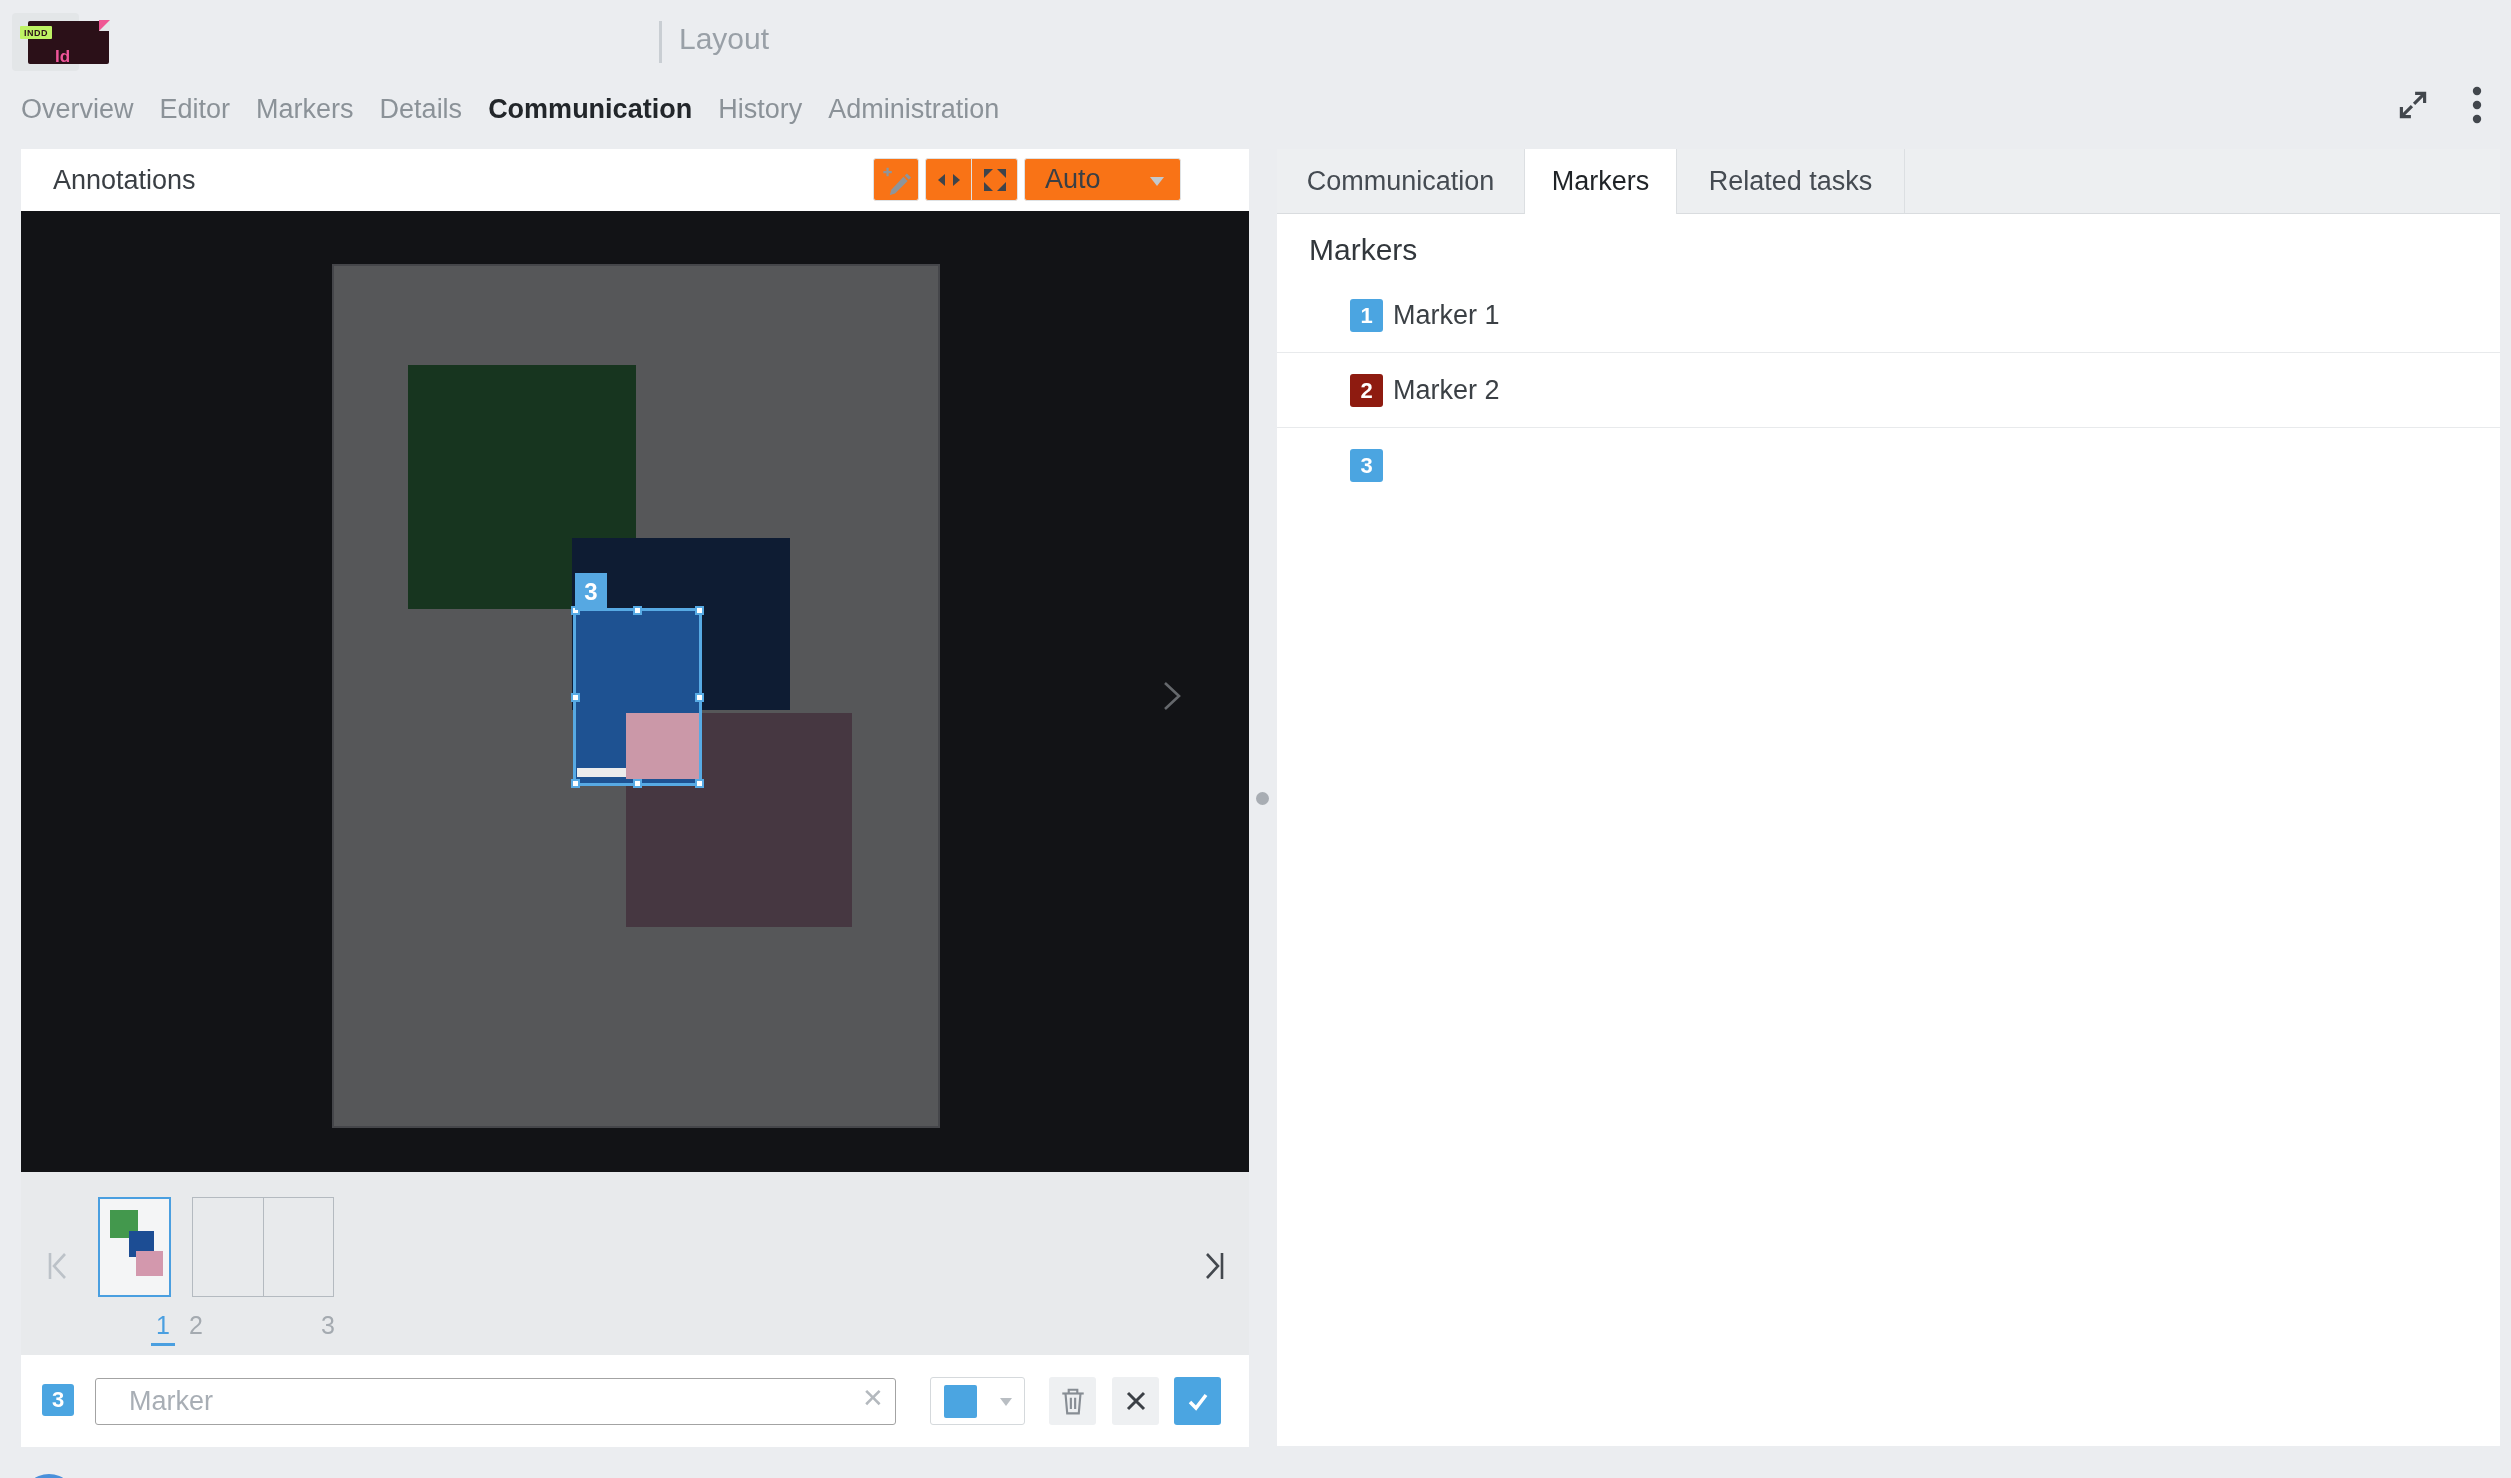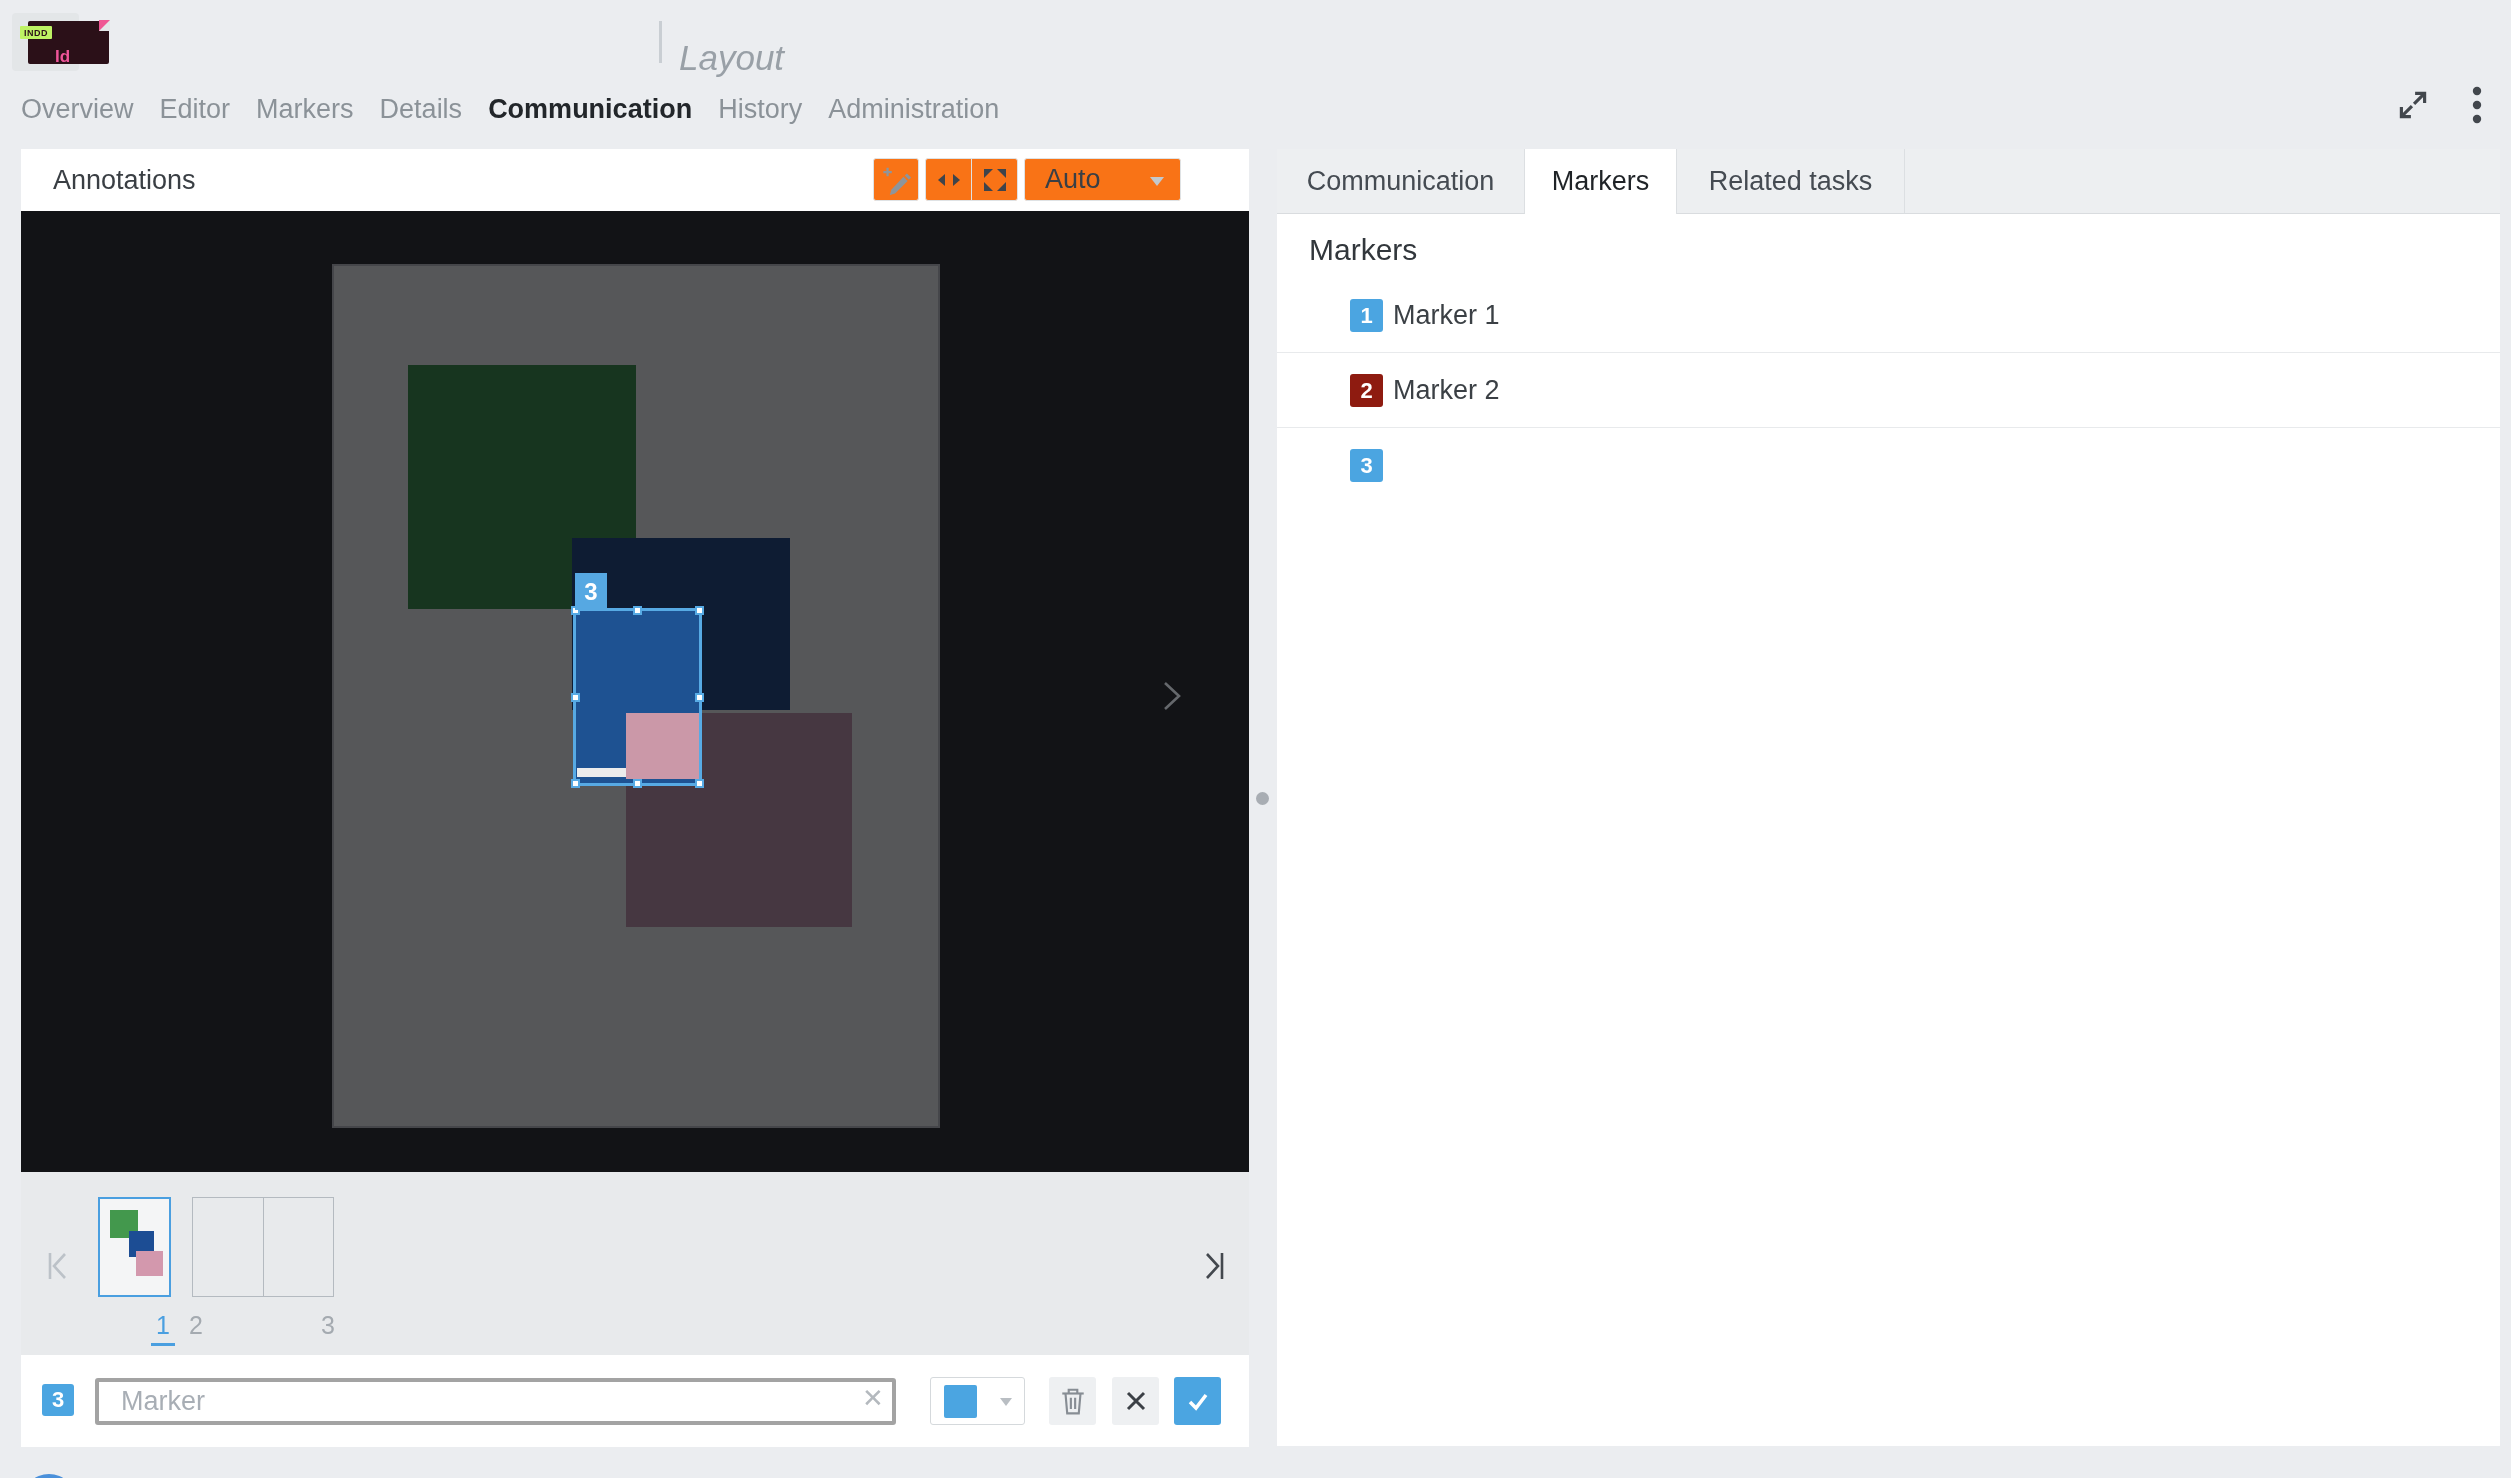--- a/index.html
+++ b/index.html
@@ -9,21 +9,21 @@
 
   
   .file-icon{left:12px;top:13px;width:67px;height:58px;background:#e3e6e8;border-radius:4px;}
   .fi-doc{left:16px;top:8px;width:37px;height:43px;background:#2b1018;border-radius:2px;padding-left:44px;}
   .fi-fold{right:-1px;top:-1px;width:0;height:0;border-left:11px solid #ef5693;border-top:11px solid #e3e6e8;transform:rotate(90deg);}
   .fi-banner{left:8px;top:13px;width:32px;height:13px;background:#bef264;border-radius:1px;
              font-size:9px;font-weight:bold;color:#2b1018;display:flex;align-items:center;justify-content:center;letter-spacing:0.5px;}
   .fi-id{left:16px;top:26px;width:37px;text-align:center;color:#f0559a;font-size:17px;font-weight:bold;}
   .doc-title{left:86px;top:18px;font-size:38px;font-weight:bold;color:#24282d;letter-spacing:-0.3px;}
   .title-sep{left:659px;top:21px;width:3px;height:42px;background:#c9ced3;}
-  .view-label{left:679px;top:38px;font-size:35px;color:#99a0a7;font-style:italic;}
+  .view-label{left:679px;top:22px;font-size:30px;color:#99a0a7;}
   .nav{left:21px;top:88px;height:42px;display:flex;align-items:center;gap:26px;font-size:27px;color:#8b9298;}
   .nav .item{cursor:pointer;white-space:nowrap;}
   .nav .item.active{color:#22262a;font-weight:bold;}
   .hdr-ico{color:#42474d;}
 
   
   .panel{background:#fff;}
   .left-panel{left:21px;top:149px;width:1228px;height:1297px;}
   .right-panel{left:1277px;top:149px;width:1223px;height:1297px;}
 
@@ -54,22 +54,22 @@
   .thumb1{left:77px;top:25px;width:73px;height:100px;background:#f4f5f6;border:2px solid #4a9fe0;box-sizing:border-box;}
   .thumb-pair{left:171px;top:25px;width:142px;height:100px;border:1px solid #b4bac0;box-sizing:border-box;}
   .pair-mid{left:50%;top:0;width:1px;height:100%;background:#b4bac0;}
   .pgnum{top:139px;width:24px;text-align:center;font-size:25px;color:#a4aab0;cursor:pointer;}
   .pgnum.active{color:#4a9fe0;border-bottom:3px solid #4a9fe0;padding-bottom:3px;}
 
   
   .editor-bar{left:0;top:1206px;width:1228px;height:92px;background:#fff;}
   .mbadge{display:flex;align-items:center;justify-content:center;color:#fff;font-weight:bold;border-radius:3px;}
   .ed-badge{left:21px;top:29px;width:32px;height:32px;font-size:22px;}
-  .ed-input{left:74px;top:23px;width:801px;height:47px;border:4px solid #a3a3a3;border-radius:3px;box-sizing:border-box;
-            font-size:27px;padding:0 50px 0 22px;color:#737373;font-family:inherit;outline:none;}
+  .ed-input{left:74px;top:23px;width:801px;height:47px;border:1px solid #a3a3a3;border-radius:3px;box-sizing:border-box;
+            font-size:27px;padding:0 50px 0 33px;color:#737373;font-family:inherit;outline:none;}
   .ed-input::placeholder{color:#a8aeb5;}
   .ed-clear{left:841px;top:28px;font-size:26px;color:#b4b9be;cursor:pointer;}
   .color-dd{left:909px;top:22px;width:95px;height:48px;background:#fff;border:1px solid #d5d9dc;border-radius:3px;box-sizing:border-box;cursor:pointer;}
   .swatch{left:13px;top:7px;width:33px;height:33px;border-radius:2px;}
   .sq-btn{top:22px;width:47px;height:48px;border-radius:3px;display:flex;align-items:center;justify-content:center;cursor:pointer;}
   .btn-gray{background:#eef0f2;}
   .btn-blue{background:#4ba5e1;}
 
   
   .divider-dot{left:1256px;top:792px;width:13px;height:13px;border-radius:50%;background:#a8adb3;cursor:pointer;}

